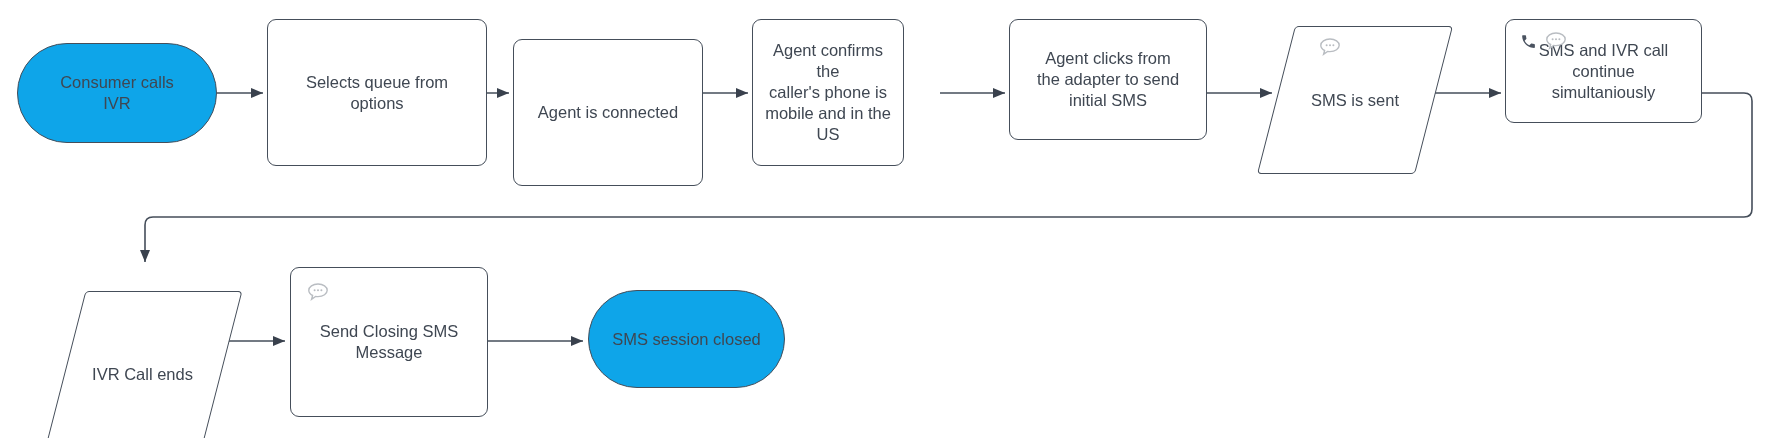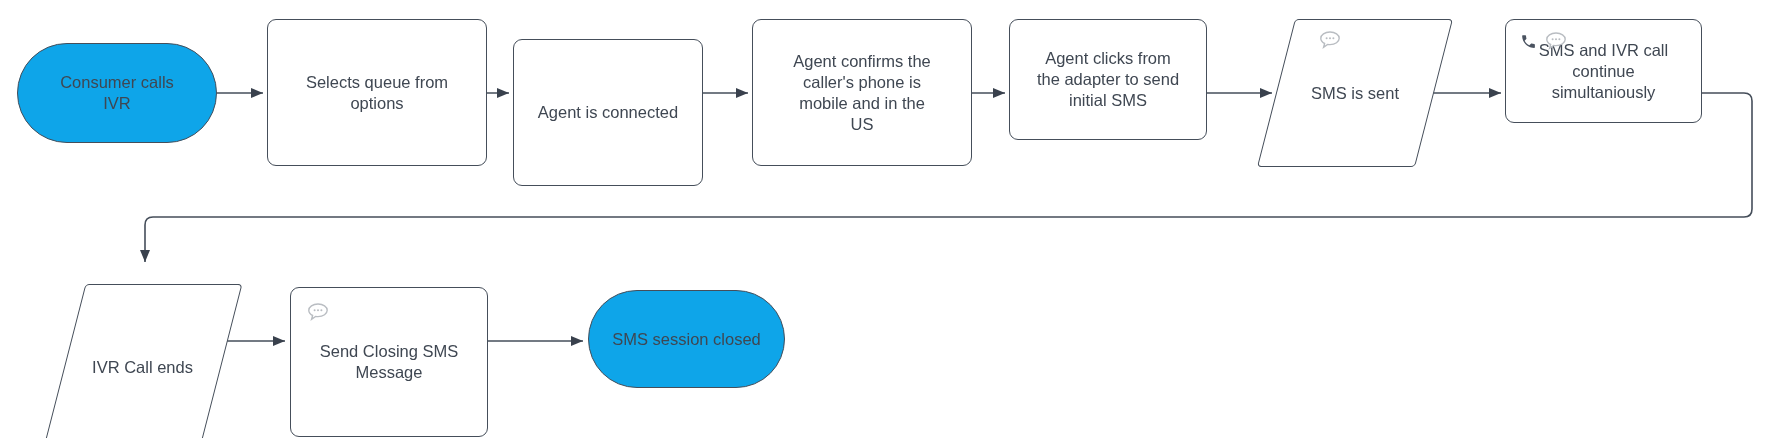--- a/index.html
+++ b/index.html
@@ -17,21 +17,21 @@
     text-align:center; white-space:pre-line;
     font-size:16.5px; line-height:21px; color:#3f4752;
     padding:0 10px; z-index:2;
   }
   .process {
     background:#ffffff; border:1.6px solid #454e5a; border-radius:9px;
   }
   .terminator {
     background:#0ea5e9; border:1.6px solid #454e5a;text-decoration:underline;
   }
-  .para { background:transparent; border:none; }
+  .para { background:transparent; border:none;margin-top:7px; }
   .para .skin {
     position:absolute; top:0; bottom:0; left:19px; right:19px;
     background:#ffffff; border:1.6px solid #454e5a; border-radius:4px;
     transform:skewX(-14.4deg);
   }
   .icons {
     position:absolute; top:11px; left:14px; z-index:3;
     display:flex; gap:8px; align-items:center;
   }
   .icons.inset { left:62px; }
@@ -67,21 +67,21 @@
 
   <div class="node process" style="left:267px; top:19px; width:220px; height:147px;">
     <div class="label">Selects queue from
 options</div>
   </div>
 
   <div class="node process" style="left:513px; top:19px; width:190px; height:147px;margin-top:20px;">
     <div class="label">Agent is connected</div>
   </div>
 
-  <div class="node process" style="left:752px; top:19px; width:220px; height:147px;">
+  <div class="node process" style="left:752px; top:19px; width:152px; height:147px;">
     <div class="label">Agent confirms the
 caller's phone is
 mobile and in the
 US</div>
   </div>
 
   <div class="node process" style="left:1009px; top:19px; width:198px; height:121px;">
     <div class="label">Agent clicks from
 the adapter to send
 initial SMS</div>
@@ -115,21 +115,21 @@
     <div class="label">SMS and IVR call
 continue
 simultaniously</div>
   </div>
 
   <div class="node para" style="left:45px; top:284px; width:195px; height:167px;">
     <div class="skin"></div>
     <div class="label">IVR Call ends</div>
   </div>
 
-  <div class="node process" style="left:290px; top:267px; width:198px; height:150px;margin-top:20px;">
+  <div class="node process" style="left:290px; top:267px; width:198px; height:150px;">
     <div class="icons" style="top:14px; left:16px;">
       <svg width="22" height="21" viewBox="0 0 22 21">
         <path d="M11,2 C5.8,2 1.8,4.8 1.8,8.3 C1.8,10.5 3.3,12.4 5.6,13.5 L4.6,17.2 L8.6,14.4 C9.4,14.5 10.2,14.6 11,14.6 C16.2,14.6 20.2,11.8 20.2,8.3 C20.2,4.8 16.2,2 11,2 Z" fill="#ffffff" stroke="#b9bdc2" stroke-width="1.4"></path>
         <circle cx="7.6" cy="8.3" r="1" fill="#b9bdc2"></circle>
           <circle cx="11" cy="8.3" r="1" fill="#b9bdc2"></circle>
           <circle cx="14.4" cy="8.3" r="1" fill="#b9bdc2"></circle>
       </svg>
     </div>
     <div class="label">Send Closing SMS
 Message</div>

